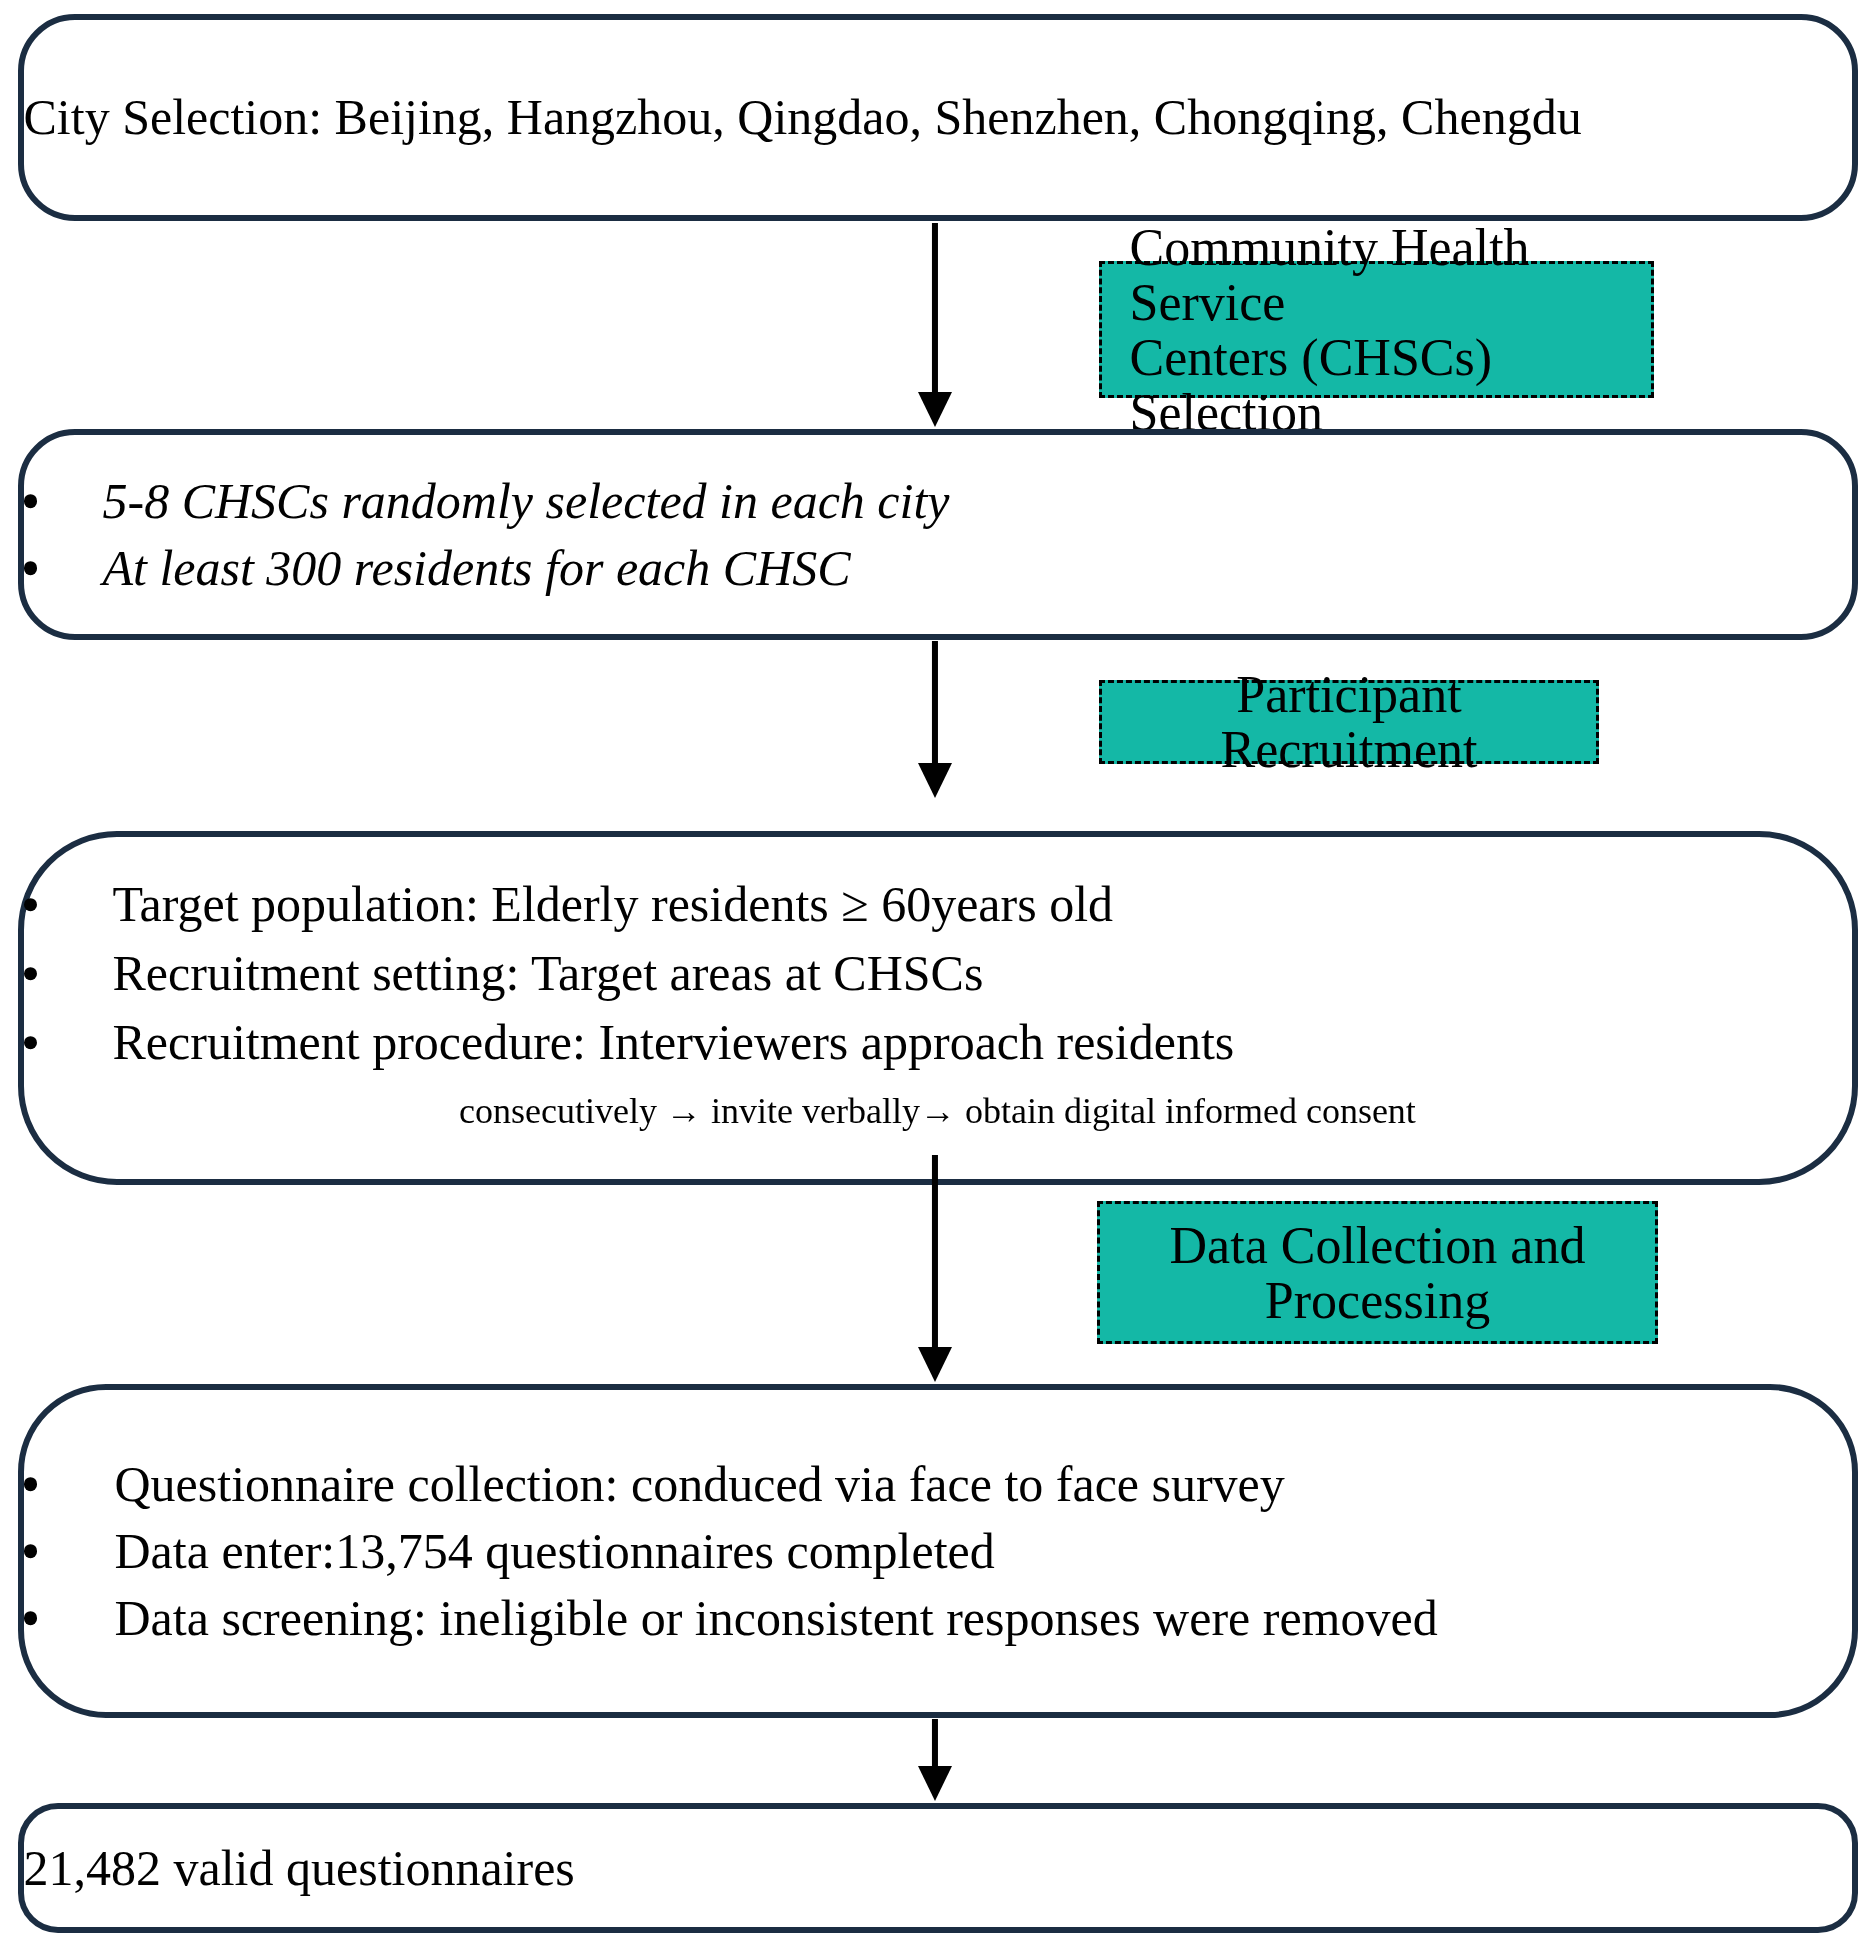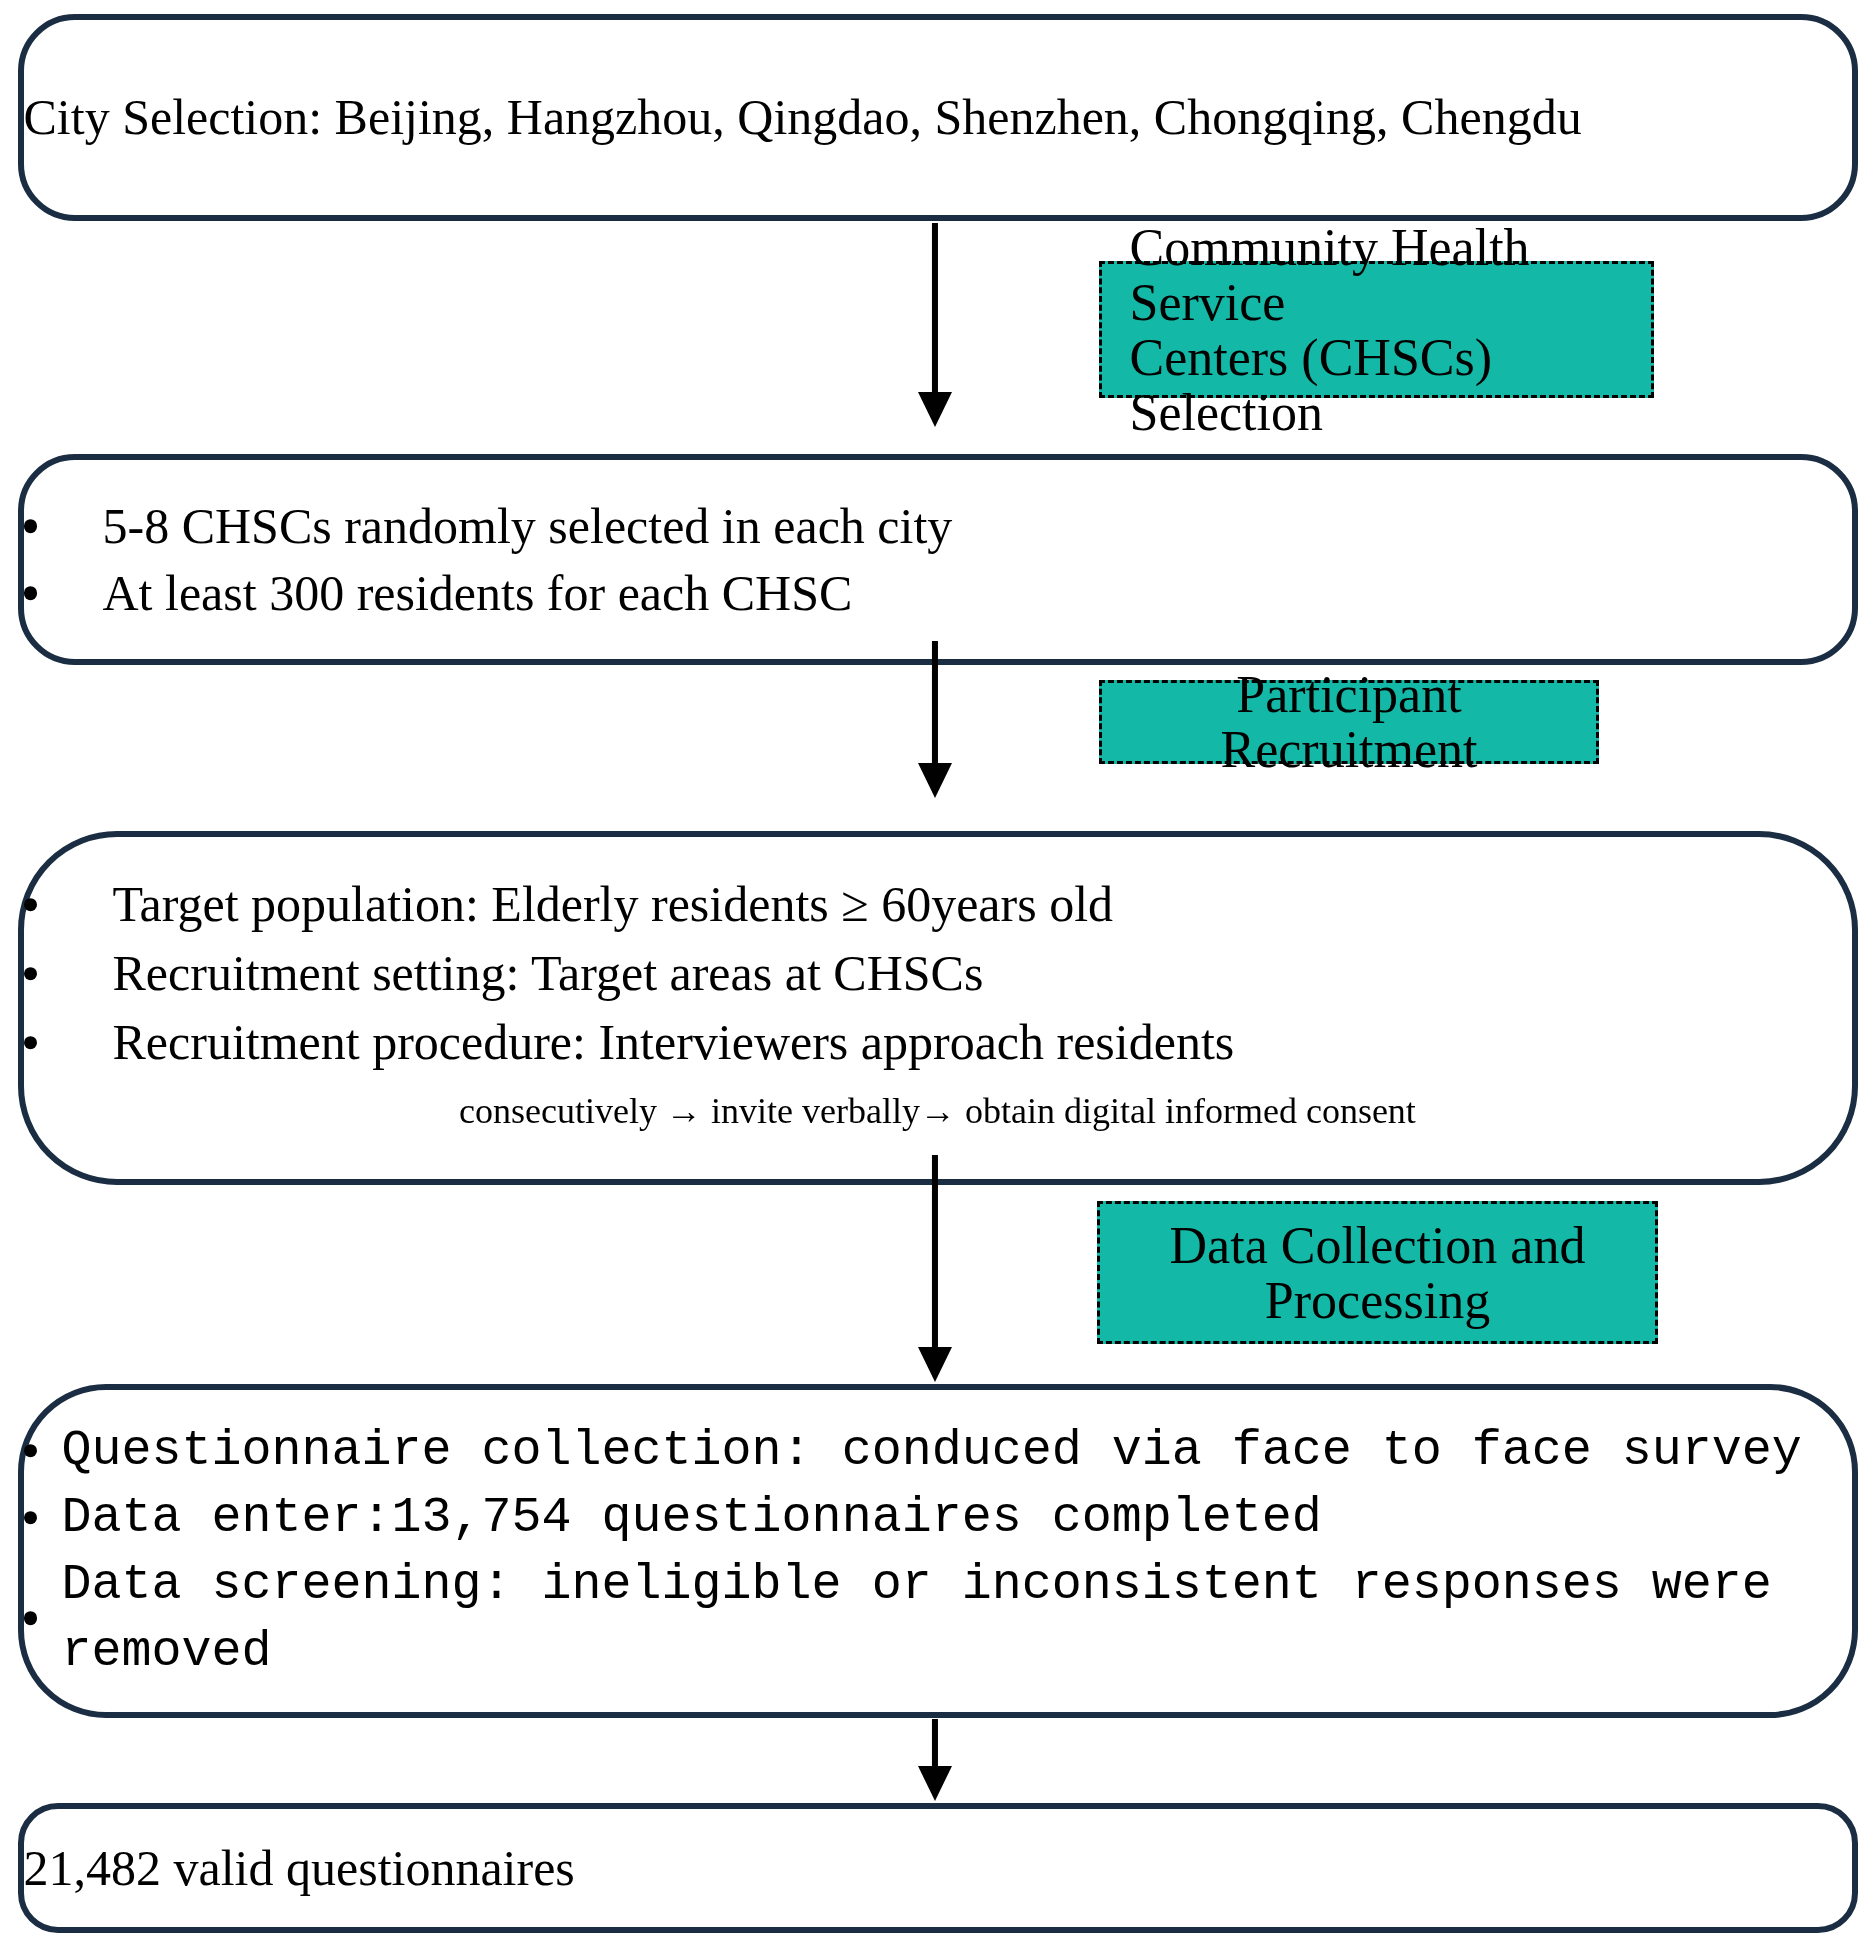--- a/index.html
+++ b/index.html
@@ -30,21 +30,21 @@
     flex-direction: column;
     justify-content: center;
   }
   .box-text {
     font-size: 50px;
     line-height: 1.3;
   }
   .center-text { }
 
   .box1 { top: 13.7px;   height: 207px; border-radius: 57px; }
-  .box2 { top: 454px;  height: 211px; border-radius: 57px; }
+  .box2 { top: 429px;  height: 211px; border-radius: 57px; font-style: italic; }
   .box3 { top: 799px; height: 354px; border-radius: 99px; margin-top: 32px; }
   .box4 { top: 1384px; height: 334px; border-radius: 88px; }
   .box5 { top: 1803px; height: 130px; border-radius: 40px; }
 
   
   ul.bullets {
     margin: 0;
     padding: 0;
     list-style: none;
   }
@@ -60,21 +60,21 @@
     width: 13.7px;
     height: 13.7px;
     border-radius: 50%;
     background: #010101;
   }
   .bullets2 { margin-left: 375px; }
   .bullets2 li { padding-left: 79px; line-height: 67px; }
   .bullets3 { margin-left: 151px; }
   .bullets3 li { padding-left: 89px; line-height: 69px; }
   .bullets4 { margin-left: 72px; }
-  .bullets4 li { padding-left: 38px; line-height: 67px; font-family: Liberation Mono, monospace; }
+  .bullets4 li { padding-left: 91px; line-height: 67px; }
   .continuation {
     font-size: 36px;
     line-height: 69px;
     text-align: center;
   }
 
   
   .arrow {
     position: absolute;
     left: 918px;

